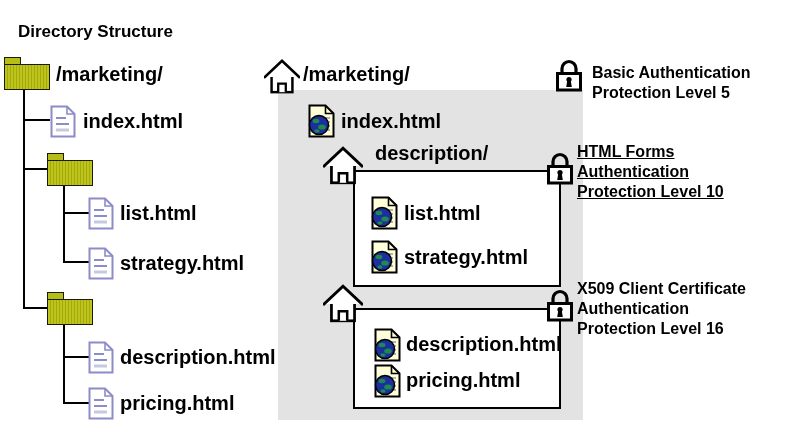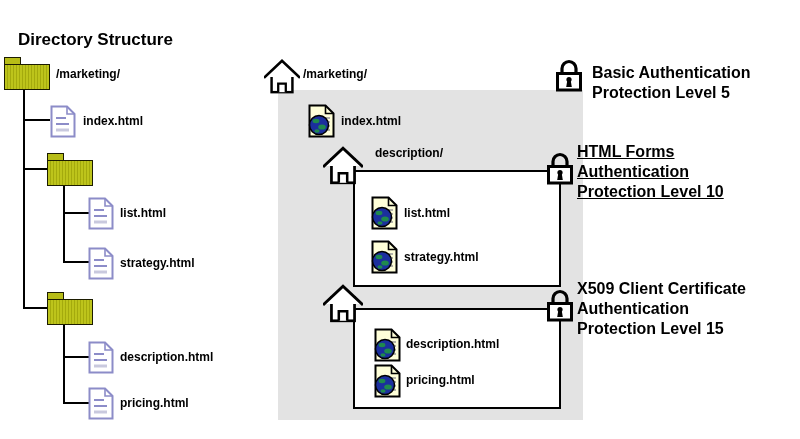--- a/index.html
+++ b/index.html
@@ -2,21 +2,21 @@
 <html><head>
 <meta charset="utf-8">
 <style>
   html,body { margin:0; padding:0; background:#fff; }
   .stage {
     position:relative; width:800px; height:439px; background:#ffffff;
     font-family:"Liberation Sans", sans-serif; font-weight:bold; color:#000;
     overflow:hidden;
   }
   .title { position:absolute; font-size:17px; white-space:nowrap; }
-  .lbl { position:absolute; font-size:12px; line-height:18px; white-space:nowrap; }
+  .lbl { position:absolute; font-size:20px; line-height:18px; white-space:nowrap; }
   .ann { position:absolute; font-size:16px; line-height:20px; white-space:pre-line; }
   .hline, .vline { position:absolute; background:#000; }
   .realm-bg { position:absolute; background:#e3e3e3; }
   .realm-box { position:absolute; background:#ffffff; border:2px solid #000; box-sizing:border-box; }
   
   .folder { position:absolute; width:46px; height:33px; }
   .folder .tab {
     position:absolute; left:0; top:0; width:17px; height:10px;
     background:#b7bd17; border:1px solid #1c1c00; box-sizing:border-box;
   }
@@ -25,21 +25,21 @@
     background:repeating-linear-gradient(90deg,#bdc41b 0px,#bdc41b 2px,#a4aa0d 2px,#a4aa0d 3px);
     border:1px solid #1c1c00; box-sizing:border-box;
   }
   svg { position:absolute; display:block; }
 </style>
 </head>
 <body>
 
 <div class="stage">
 
-  <div class="title" style="left:18px; top:30px;">Directory Structure</div>
+  <div class="title" style="left:18px; top:22px;">Directory Structure</div>
 
   <div class="vline" style="left:23px; top:89px;  width:2px;  height:220px;"></div>
   <div class="hline" style="left:23px; top:119px; width:27px; height:2px;"></div>
   <div class="hline" style="left:23px; top:168px; width:25px; height:2px;"></div>
   <div class="hline" style="left:23px; top:307px; width:25px; height:2px;"></div>
   <div class="vline" style="left:63px; top:185px; width:2px;  height:78px;"></div>
   <div class="hline" style="left:63px; top:212px; width:26px; height:2px;"></div>
   <div class="hline" style="left:63px; top:261px; width:26px; height:2px;"></div>
   <div class="vline" style="left:63px; top:324px; width:2px;  height:80px;"></div>
   <div class="hline" style="left:63px; top:356px; width:26px; height:2px;"></div>
@@ -224,15 +224,15 @@
   </svg>
   <div class="ann" style="left:592px; top:63px;">Basic Authentication
 Protection Level 5</div>
 
   <div class="ann" style="left:577px; top:142px;text-decoration:underline;">HTML Forms
 Authentication
 Protection Level 10</div>
 
   <div class="ann" style="left:577px; top:279px;">X509 Client Certificate
 Authentication
-Protection Level 15</div>
+Protection Level 16</div>
 
 </div>
 
 </body></html>

